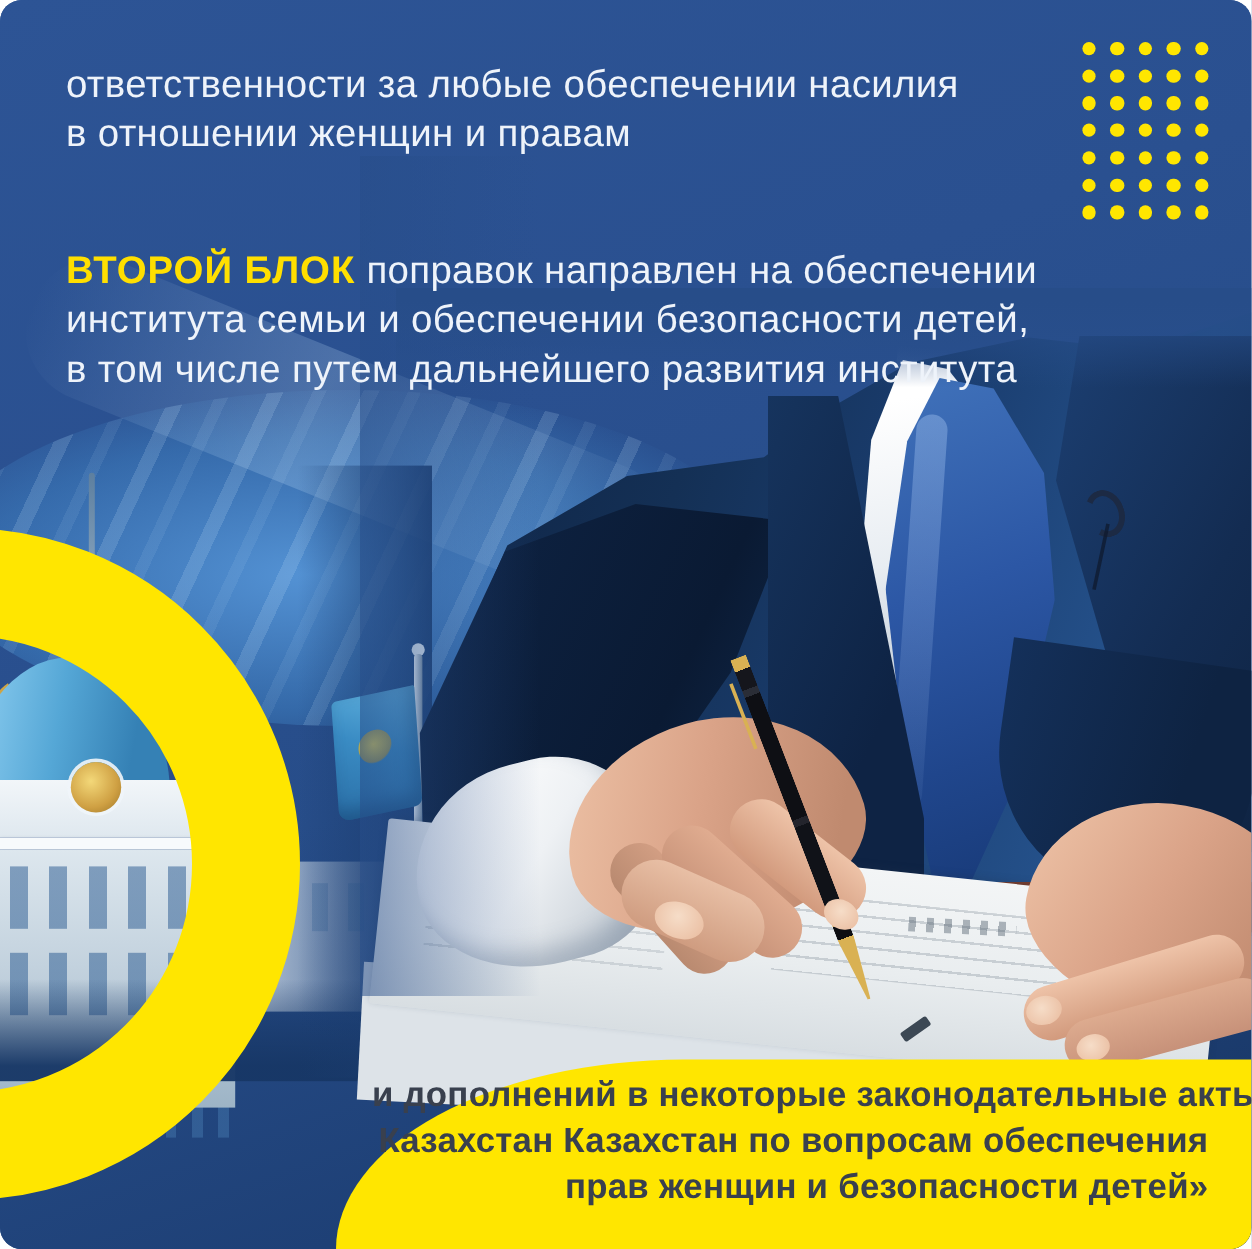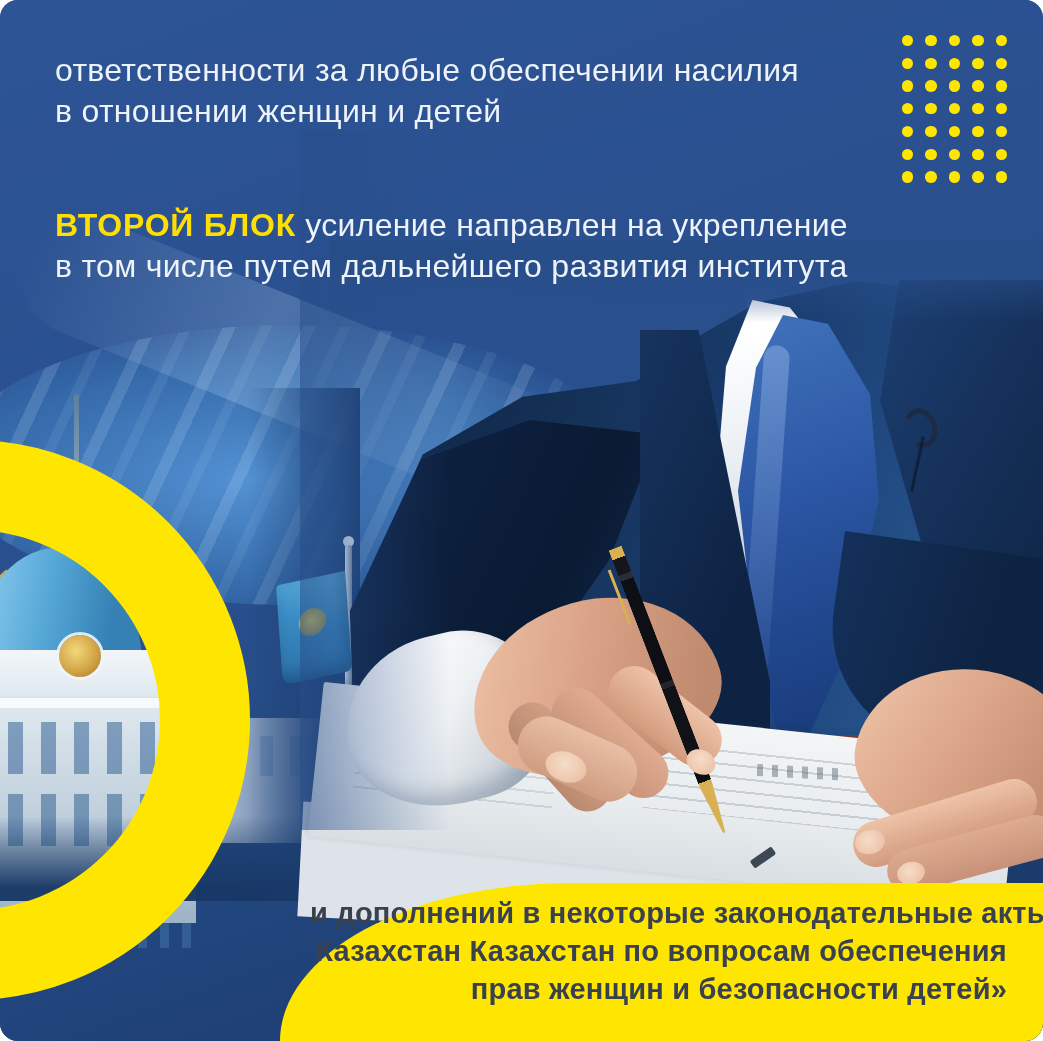--- a/index.html
+++ b/index.html
@@ -304,21 +304,22 @@
       <span class="dot"></span>
       <span class="dot"></span>
       <span class="dot"></span>
       <span class="dot"></span>
       <span class="dot"></span>
       <span class="dot"></span>
     </div>
 
   <div class="abs textblock tb1">
     <div>ответственности за любые обеспечении насилия</div>
-    <div>в отношении женщин и детей</div>
+    <div>в отношении женщин и правам</div>
   </div>
 
   <div class="abs textblock tb2">
-    <div><span class="hl">ВТОРОЙ БЛОК</span><span> усиление направлен на укрепление</span></div>
+    <div><span class="hl">ВТОРОЙ БЛОК</span><span> поправок направлен на обеспечении</span></div>
+    <div>института семьи и обеспечении безопасности детей,</div>
     <div>в том числе путем дальнейшего развития института</div>
   </div>
 
 </div>
 
 </body></html>

